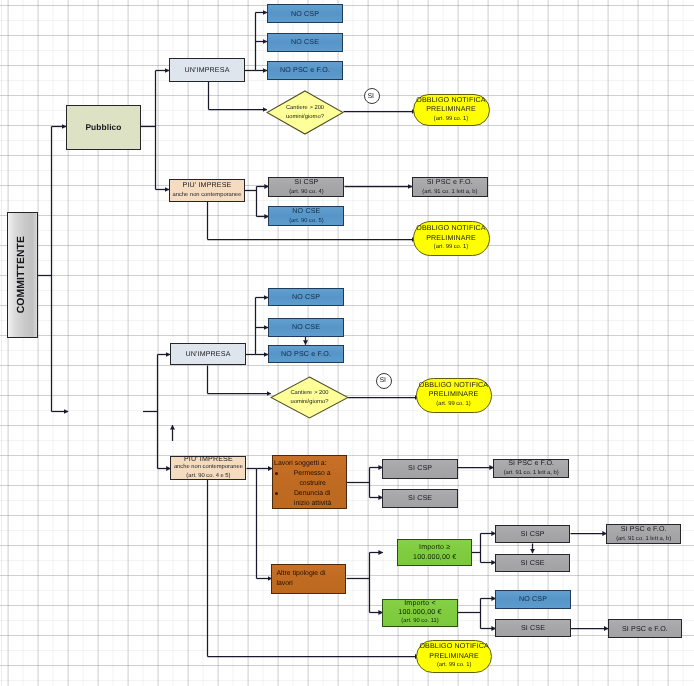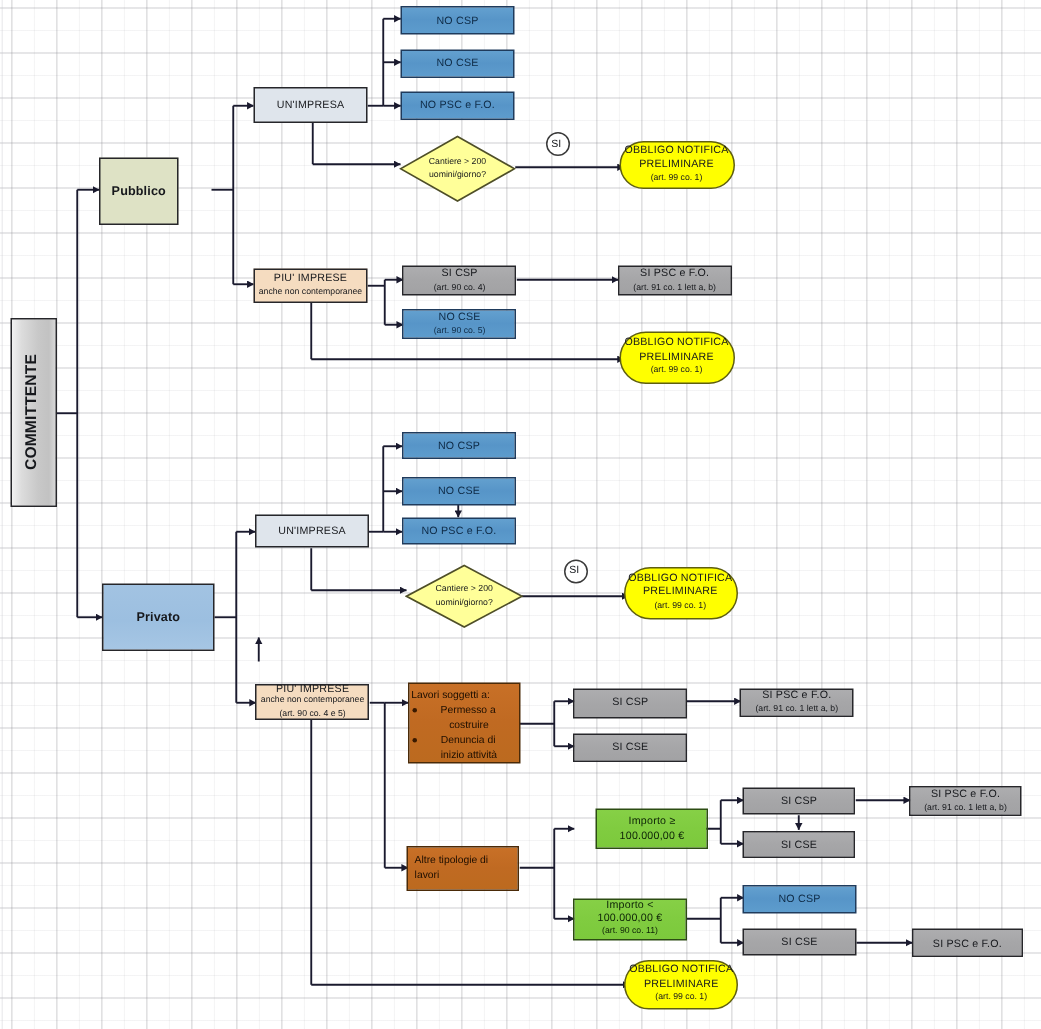--- a/index.html
+++ b/index.html
@@ -138,27 +138,24 @@
       <path d="M480.5,598.5 H495.9" marker-end="url(#ah)"></path>
       <path d="M480.5,628.5 H495.9" marker-end="url(#ah)"></path>
       <path d="M571,628.5 H608.3" marker-end="url(#ah)"></path>
     </g>
   </svg>
 
   <div class="node vert" style="left:7px;top:212px;width:31px;height:126px;background:linear-gradient(to right,#f2f2f2 0%,#dcdcdc 22%,#c8c8c8 60%,#c2c2c2 85%,#d8d8d8 100%);">
     <span class="vtxt n-main">COMMITTENTE</span>
   </div>
 
-  <div class="node" style="left:66px;top:105px;width:53px;height:45px;background:#dee2c5;">
+  <div class="node" style="left:66px;top:105px;width:75px;height:45px;background:#dee2c5;">
     <span class="n-main b">Pubblico</span>
   </div>
 
-  <div class="node" style="left:68px;top:389px;width:75px;height:45px;background:linear-gradient(to bottom,#a2c3e2,#9cbfe0 55%,#a6c6e4);">
-    <span class="n-main b">Privato</span>
-  </div>
 
   <div class="node" style="left:169px;top:58px;width:76px;height:24px;background:#dfe5ec;">
     <span class="n-main">UN'IMPRESA</span>
   </div>
   <div class="node blue" style="left:267px;top:4.4px;width:76px;height:18.8px;">
     <span class="n-main">NO CSP</span>
   </div>
   <div class="node blue" style="left:267px;top:32.9px;width:76px;height:18.8px;">
     <span class="n-main">NO CSE</span>
   </div>

